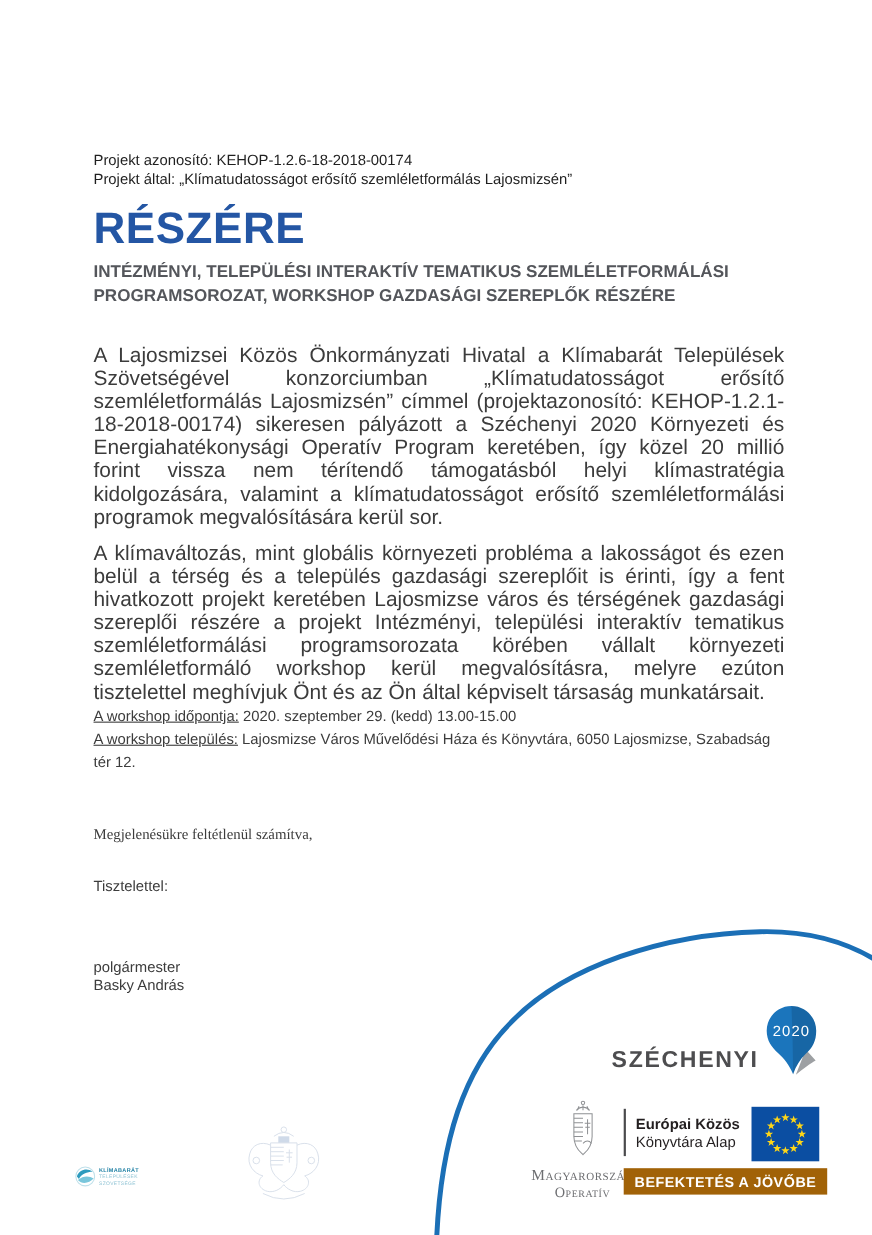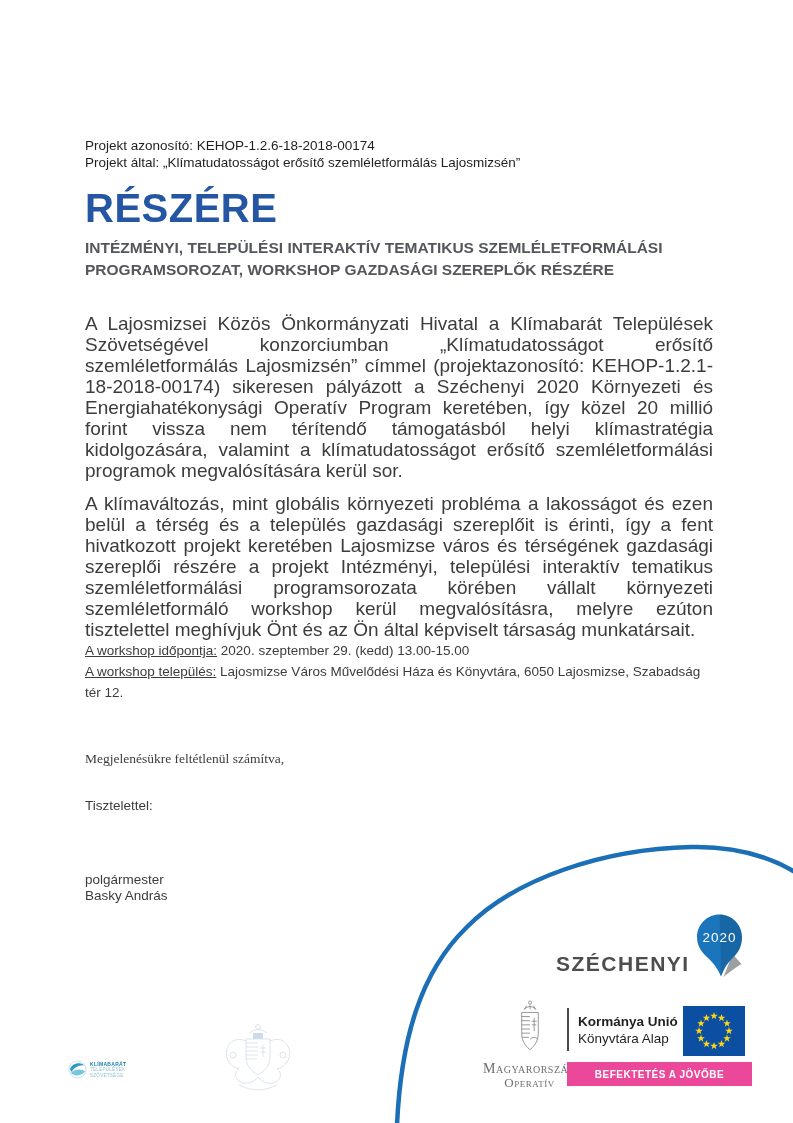--- a/index.html
+++ b/index.html
@@ -56,22 +56,22 @@
   }
   .gov-text .l1{font-size:14px;line-height:14px;}
   .gov-text .l2{font-size:13px;line-height:14px;}
   .eu-divider{position:absolute;left:567px;top:1008px;width:2px;height:43px;background:#4a4a4c;}
   .eu-text{position:absolute;left:578px;top:1013px;color:#231f20;}
   .eu-text .l1{font-size:13.5px;line-height:17px;font-weight:bold;}
   .eu-text .l2{font-size:13.5px;line-height:17px;}
   .eu-flag{position:absolute;left:683px;top:1006px;}
   .banner{
     position:absolute;left:567px;top:1062px;width:185px;height:24px;
-    background:#ec4899;color:#ffffff;
-    font-size:10px;font-weight:bold;letter-spacing:.5px;
+    background:#a16207;color:#ffffff;
+    font-size:13px;font-weight:bold;letter-spacing:.5px;
     display:flex;align-items:center;justify-content:center;
   }
   .watermark{position:absolute;left:219px;top:1021px;opacity:.5;}
   .klimabarat{position:absolute;left:68px;top:1060px;display:flex;align-items:flex-start;gap:3px;}
   .kb-text{padding-top:1px;}
   .kb-text .l1{font-size:5px;line-height:6px;font-weight:bold;color:#1d7fa3;letter-spacing:.3px;}
   .kb-text .l2,.kb-text .l3{font-size:4.5px;line-height:5.5px;color:#8fc3d4;letter-spacing:.3px;}
 </style>
 </head>
 <body>
@@ -163,21 +163,21 @@
       </g>
     </svg>
     <div class="gov-text">
       <div class="l1">Magyarország</div>
       <div class="l2">Operatív</div>
     </div>
   </div>
 
   <div class="eu-divider"></div>
   <div class="eu-text">
-    <div class="l1">Kormánya Unió</div>
+    <div class="l1">Európai Közös</div>
     <div class="l2">Könyvtára Alap</div>
   </div>
   <svg class="eu-flag" width="62" height="50" viewBox="0 0 62 50" aria-hidden="true">
     <rect x="0" y="0" width="62" height="50" fill="#0b4ea2"></rect>
     <defs>
       <polygon id="star" fill="#ffd617" points="0,-4 0.94,-1.29 3.8,-1.24 1.52,0.49 2.35,3.24 0,1.6 -2.35,3.24 -1.52,0.49 -3.8,-1.24 -0.94,-1.29"></polygon>
     </defs>
     <g transform="translate(31,25)">
       <use href="#star" transform="rotate(0) translate(0,-15)"></use>
       <use href="#star" transform="rotate(30) translate(0,-15) rotate(-30)"></use>

